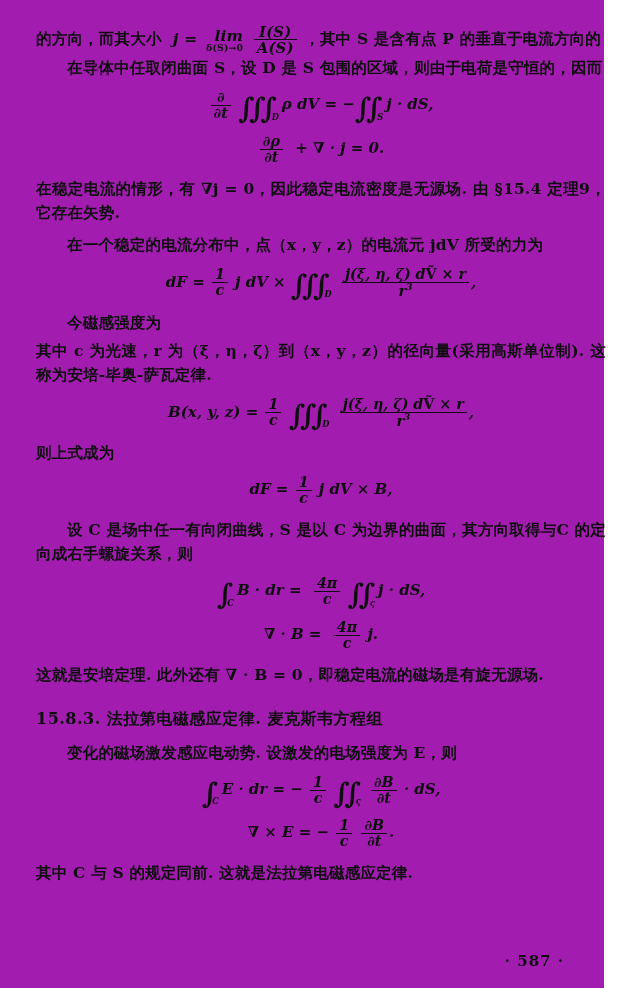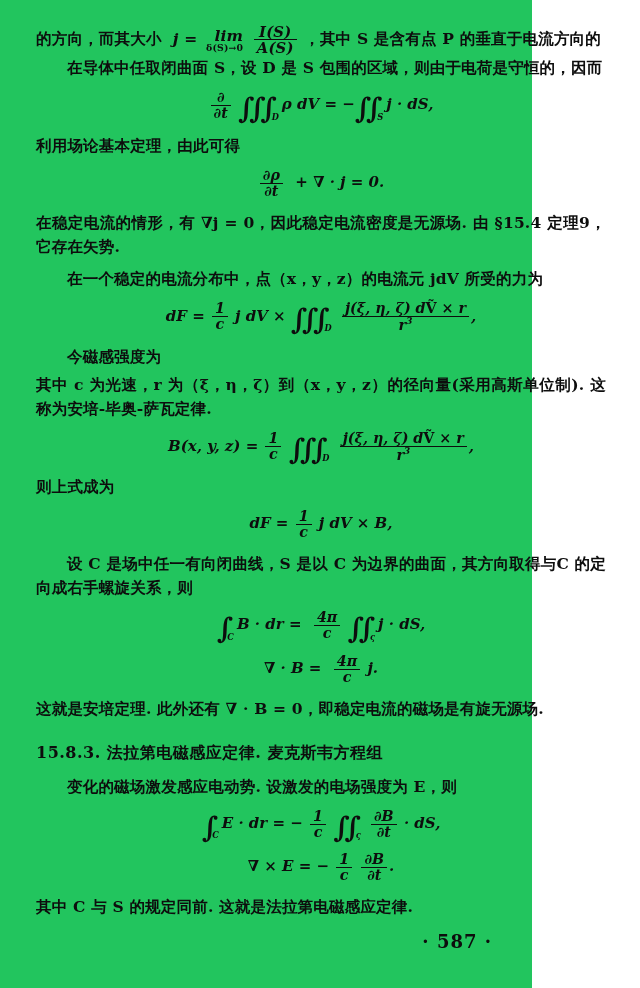--- a/index.html
+++ b/index.html
@@ -10,26 +10,26 @@
   body {
     width: 640px;
     height: 988px;
     font-family: "DejaVu Serif", serif;
     color: #0d0d0d;
     position: relative;
     overflow: hidden;
   }
   .page {
     position: relative;
-    width: 532px;
+    width: 604px;
     height: 988px;
     padding: 0;
     box-sizing: border-box;
     
-    background: #22c55e;
+    background: #a21caf;
   }
   .content {
     position: absolute;
     left: 36px;
     top: 24px;
     width: 570px;
   }
   .para {
     font-size: 15.5px;
     line-height: 1.55;
@@ -104,22 +104,22 @@
     vertical-align: -1.25em;
     font-style: italic;
     margin: 0 3px 0 -4px;
   }
   sup.s { font-size: 0.62em; vertical-align: super; font-style: italic;}
   .vec { font-weight: 700; font-style: italic; }
 
   .pagenum {
     position: absolute;
     right: 40px;
-    bottom: 36px;
-    font-size: 18px;
+    bottom: 18px;
+    font-size: 15px;
     font-weight: 700;
     letter-spacing: 1px;
   }
 </style>
 </head>
 <body>
 
 <div class="page">
   <div class="content">
 
@@ -135,21 +135,20 @@
 
     <div class="para indent">在导体中任取闭曲面 S，设 D 是 S 包围的区域，则由于电荷是守恒的，因而</div>
 
     <div class="formula">
       <span class="math">
         <span class="frac"><span class="num">∂</span><span class="den">∂t</span></span>
         <span class="bigint bigint3">∭</span><span class="intsub">D</span>ρ dV&nbsp;=&nbsp;−<span class="bigint bigint2">∬</span><span class="intsub">S</span>j · d<span class="vec">S</span>,
       </span>
     </div>
 
-    <div class="para">利用场论基本定理，由此可得</div>
 
     <div class="formula">
       <span class="math">
         <span class="frac"><span class="num">∂ρ</span><span class="den">∂t</span></span>
         &nbsp;+&nbsp;∇ · j&nbsp;=&nbsp;0.
       </span>
     </div>
 
     <div class="para gap-s">在稳定电流的情形，有 ∇j = 0，因此稳定电流密度是无源场. 由 §15.4 定理9，它存在矢势.</div>
 

